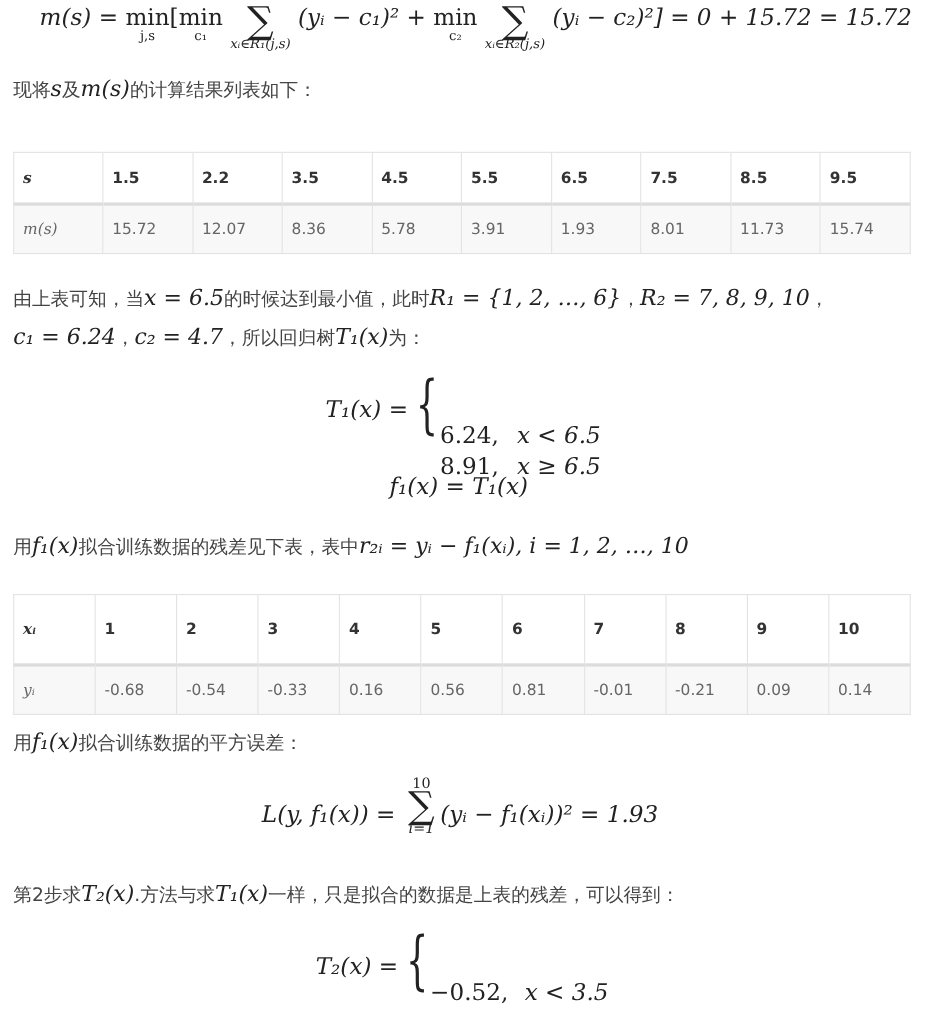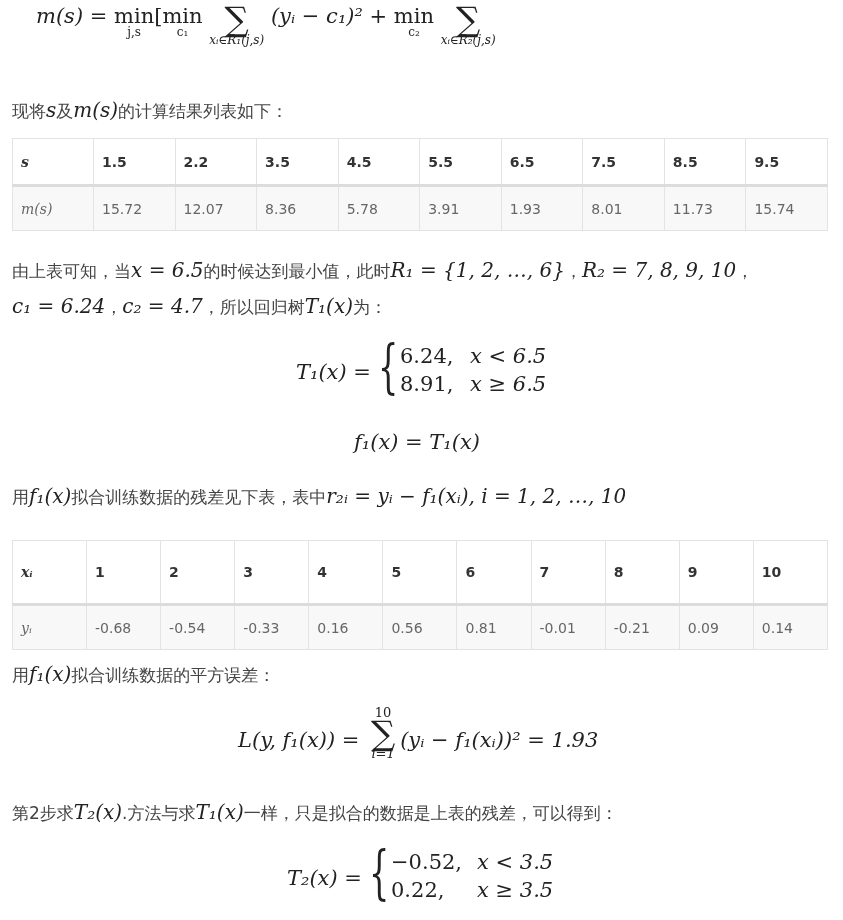--- a/index.html
+++ b/index.html
@@ -19,34 +19,35 @@
   
   table.dt { position:absolute; left:12px; width:816px; border-collapse:collapse; font-size:14px; table-layout:fixed; }
   table.dt td { border:1px solid #e3e3e3; padding:0 8px; color:#555; }
   table.dt tr.hd td { font-weight:bold; color:#333; background:#fff; border-bottom:3px solid #dcdcdc; }
   table.dt tr.bd td { background:#f8f8f8; color:#666; }
   table.dt td.lab { font-family:"DejaVu Serif", serif; font-style:italic; font-weight:normal; color:#444; }
   
   .pw { position:absolute; white-space:nowrap; font-size:21px; }
   .pw .lhs { position:absolute; top:16px; }
   .pw .brace { position:absolute; font-size:58px; line-height:58px; top:-6px; transform:scaleX(0.55); transform-origin:left; color:#222; font-weight:200; }
-  .pw .row { position:absolute; }
+  .pw .row { position:absolute;margin-top:40px; }
   .center-eq { position:absolute; white-space:nowrap; font-size:21px; }
 </style>
 </head>
 <body>
 
 <div class="f1 math">
   <span class="mi">m(s) = </span><span class="op"><span>min</span><span class="under">j,s</span></span><span>[</span><span class="op"><span>min</span><span class="under">c₁</span></span>
   <span class="sum" style="top:2px;"><span class="sig">∑</span><span class="under">xᵢ∈R₁(j,s)</span></span>
   <span class="mi">(yᵢ − c₁)² + </span><span class="op"><span>min</span><span class="under">c₂</span></span>
   <span class="sum" style="top:2px;"><span class="sig">∑</span><span class="under">xᵢ∈R₂(j,s)</span></span>
+  <span class="mi">(yᵢ − c₂)²] = 0 + 15.72 = 15.72</span>
 </div>
 
-<div class="para" style="top:98px;">
+<div class="para" style="top:68px;">
   <span>现将</span><span class="math mi">s</span><span>及</span><span class="math mi">m(s)</span><span>的计算结果列表如下：</span>
 </div>
 
 <table class="dt" style="top:138px;">
   <colgroup>
       <col style="width:81px">
       <col>
       <col>
       <col>
       <col>

